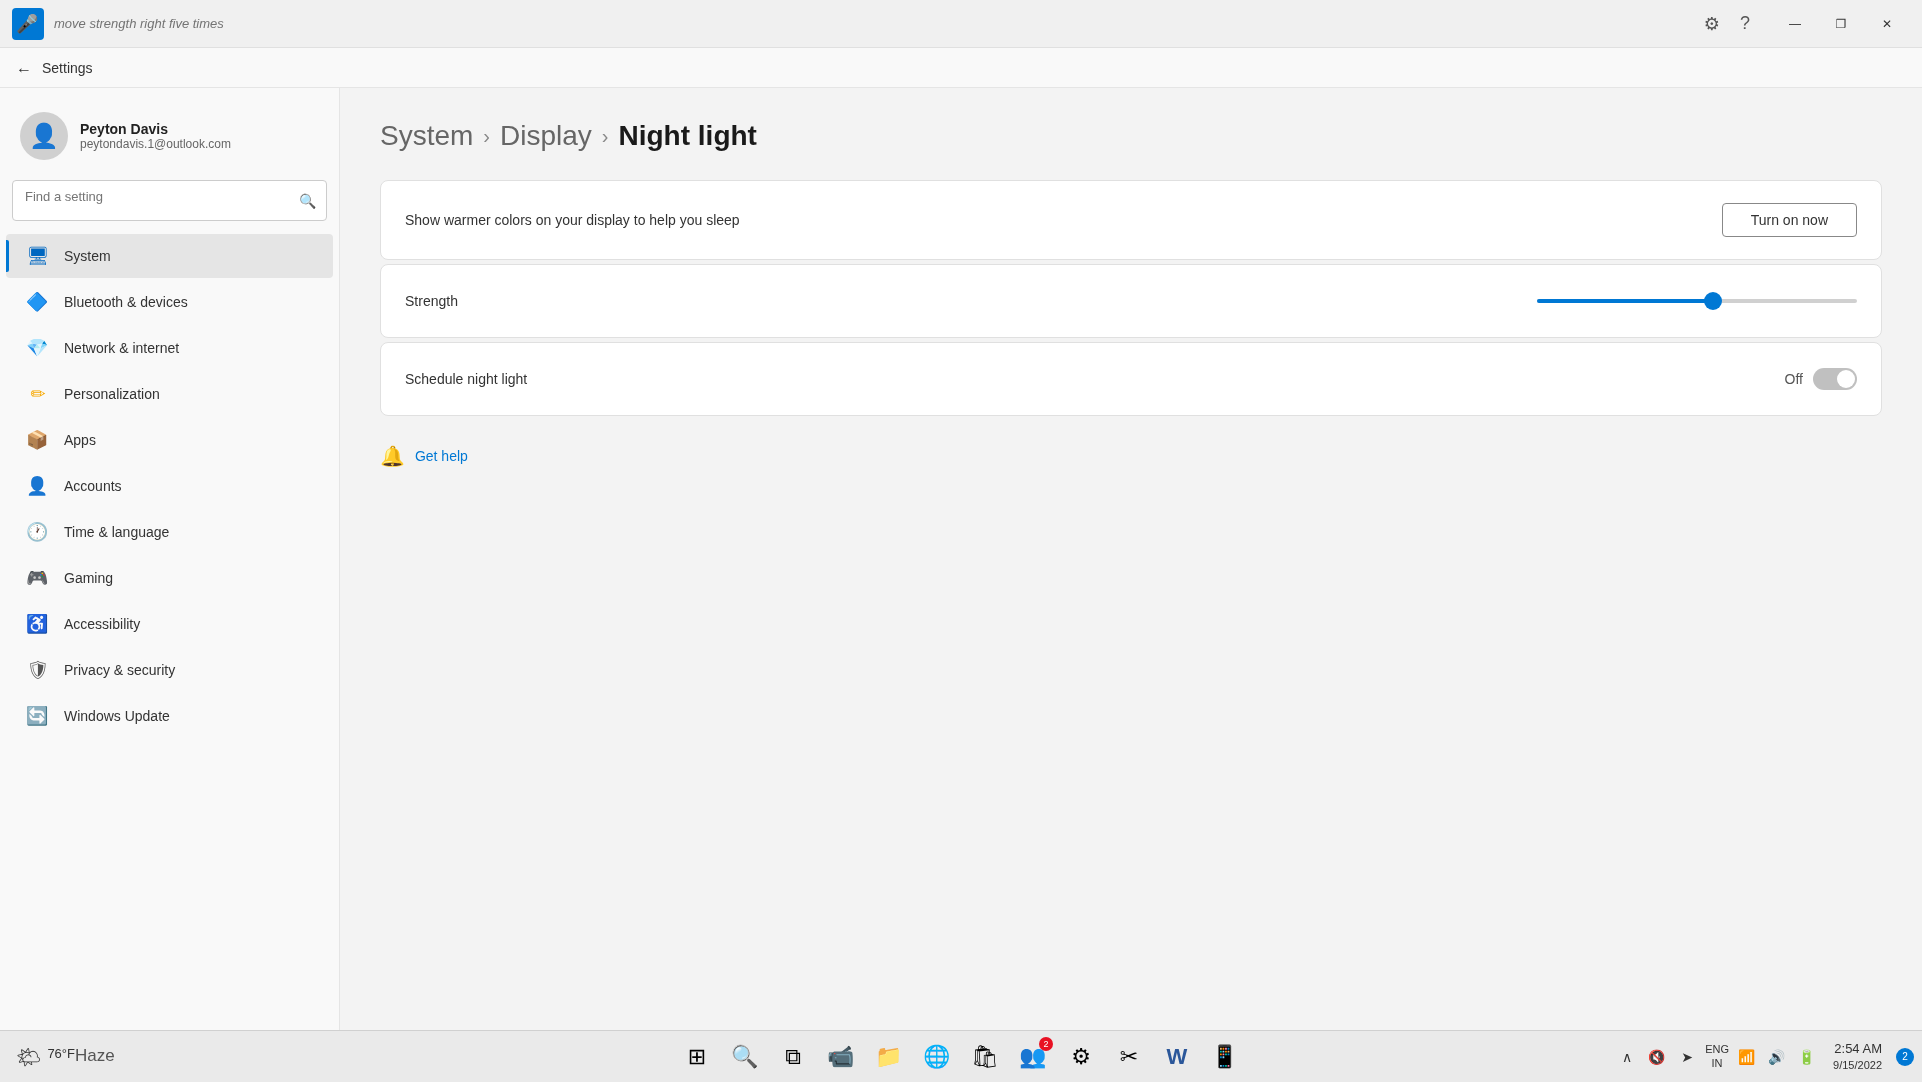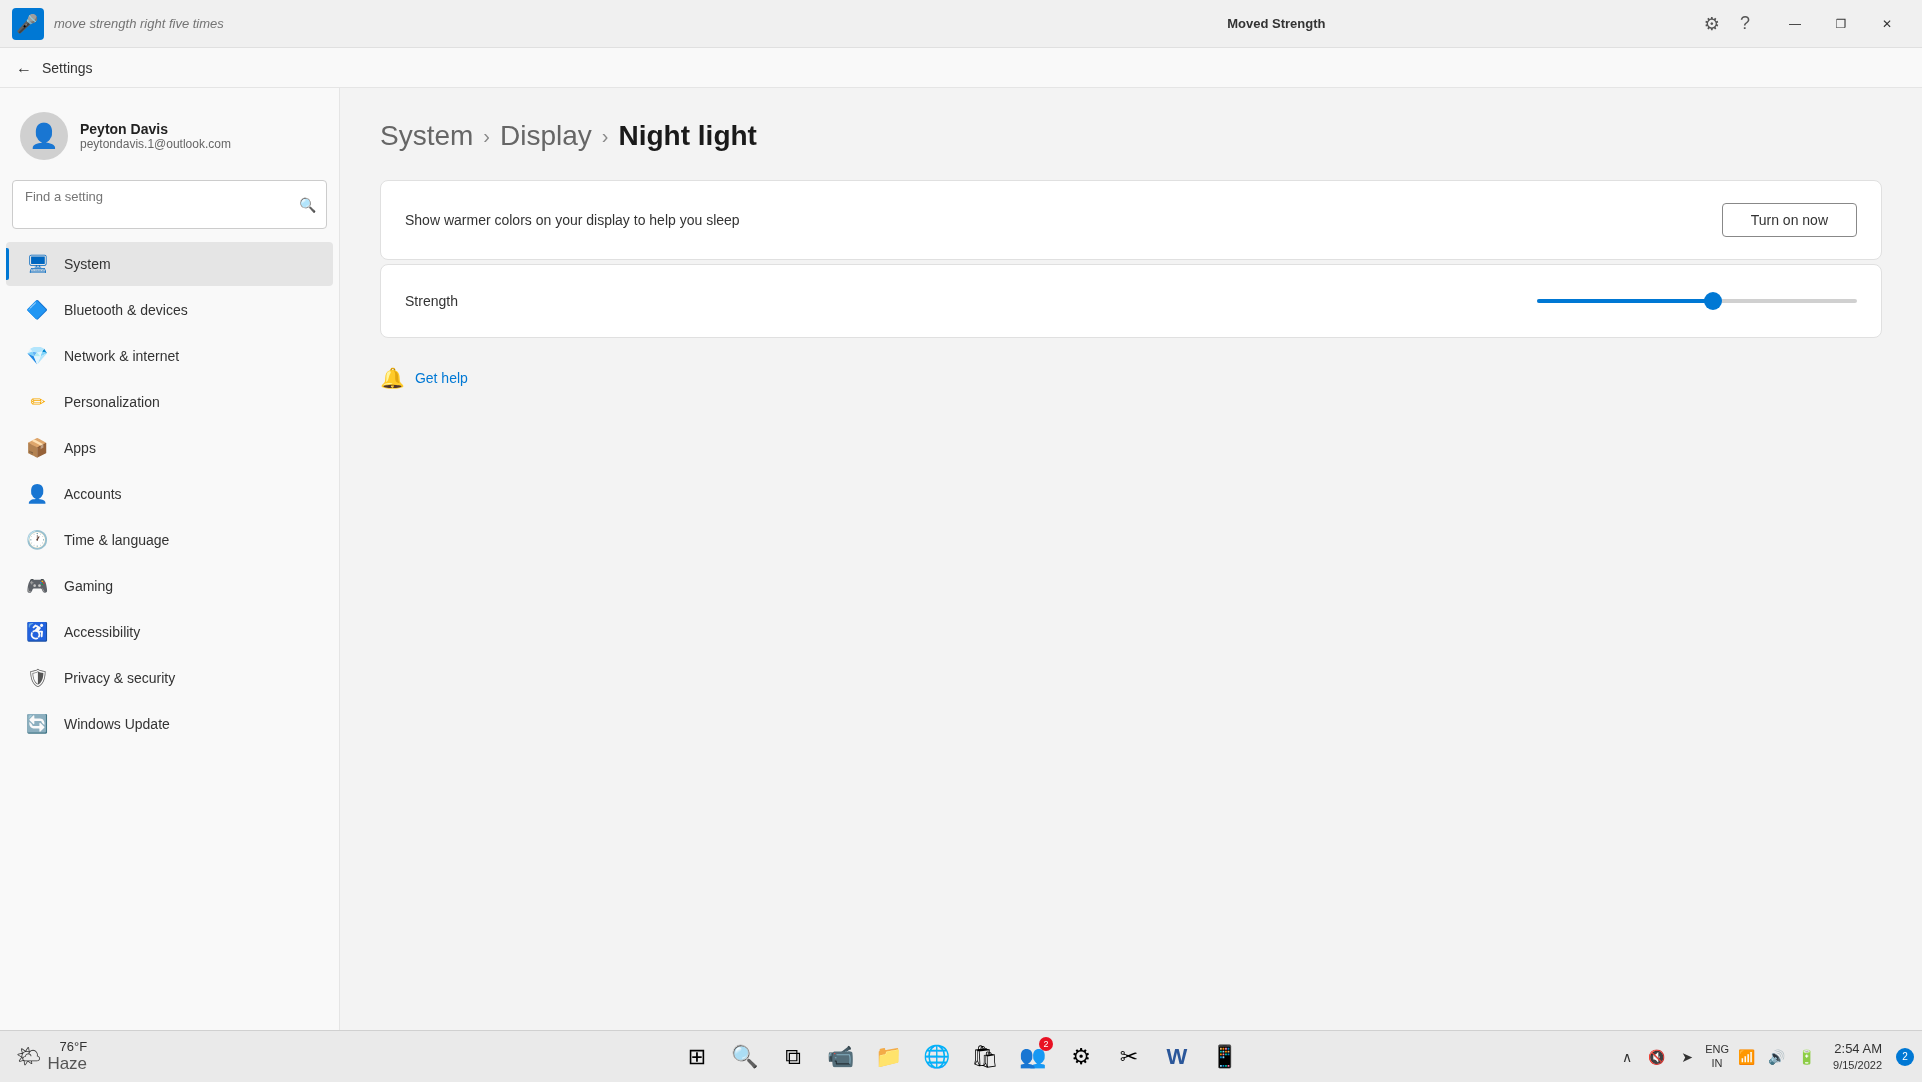--- a/index.html
+++ b/index.html
@@ -146,21 +146,21 @@
       font-size: 12px;
       color: #666;
     }
 
     .search-box {
       margin: 0 12px 12px 12px;
       position: relative;
     }
     .search-box input {
       width: 100%;
-      padding: 8px 36px 24px 12px;
+      padding: 8px 36px 16px 12px;
       border: 1px solid #ccc;
       border-radius: 4px;
       font-size: 13px;
       background: white;
       outline: none;
     }
     .search-icon {
       position: absolute;
       right: 10px;
       top: 50%;
@@ -374,21 +374,21 @@
     }
     .weather-widget {
       display: flex;
       align-items: center;
       gap: 6px;
       padding: 4px 8px;
       font-size: 12px;
       color: #333;
     }
     .weather-icon { font-size: 20px; }
-    .weather-info { display: flex; flex-direction: column; line-height: 1.2; align-items: flex-end; }
+    .weather-info { display: flex; flex-direction: row; line-height: 1.2; }
     .weather-temp { font-size: 13px; font-weight: 500; }
     .weather-desc { font-size: 17px; color: #555; }
 
     .taskbar-center {
       display: flex;
       align-items: center;
       gap: 4px;
       position: absolute;
       left: 50%;
       transform: translateX(-50%);
@@ -476,21 +476,20 @@
 </head>
 <body>
 
 <div class="title-bar">
   <div class="title-bar-left">
     <div class="cortana-btn">
       <span>🎤</span>
     </div>
     <span class="title-bar-text">move strength right five times</span>
   </div>
-  <div class="title-bar-center">Moved Strength</div>
   <div class="title-bar-right">
     <span class="title-bar-icon">⚙</span>
     <span class="title-bar-icon">?</span>
     <div class="window-controls">
       <div class="win-btn">—</div>
       <div class="win-btn">❐</div>
       <div class="win-btn close">✕</div>
     </div>
   </div>
 </div>
@@ -585,20 +584,31 @@
         <span class="row-label">Strength</span>
         <div class="slider-container">
           <div class="slider-track">
             <div class="slider-fill"></div>
             <div class="slider-thumb"></div>
           </div>
         </div>
       </div>
     </div>
 
+    <div class="settings-card">
+      <div class="settings-row">
+        <span class="row-label">Schedule night light</span>
+        <div class="toggle-container">
+          <span class="toggle-label-text">Off</span>
+          <div class="toggle">
+            <div class="toggle-knob"></div>
+          </div>
+        </div>
+      </div>
+    </div>
 
     <div class="get-help-row">
       <span class="get-help-icon">🔔</span>
       <a class="get-help-link">Get help</a>
     </div>
   </div>
 </div>
 
 <div class="taskbar">
   <div class="taskbar-left">

